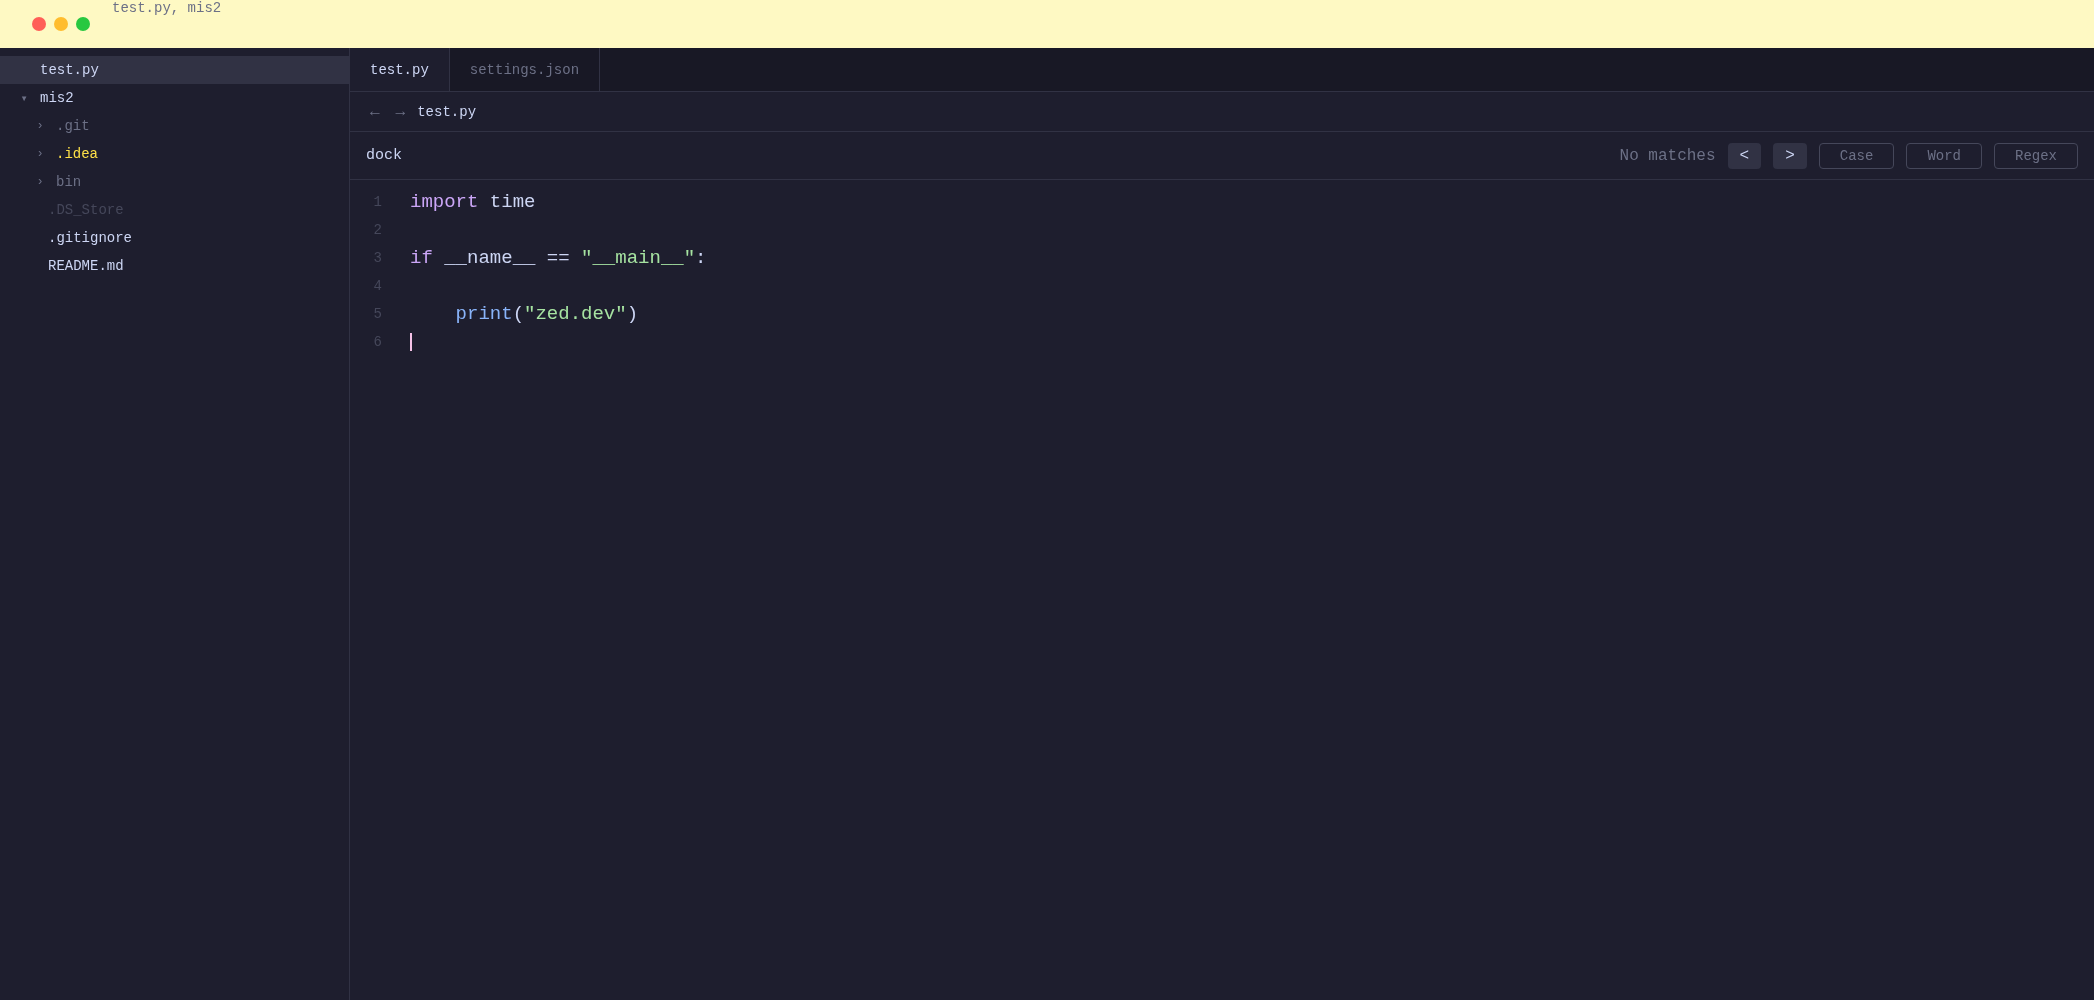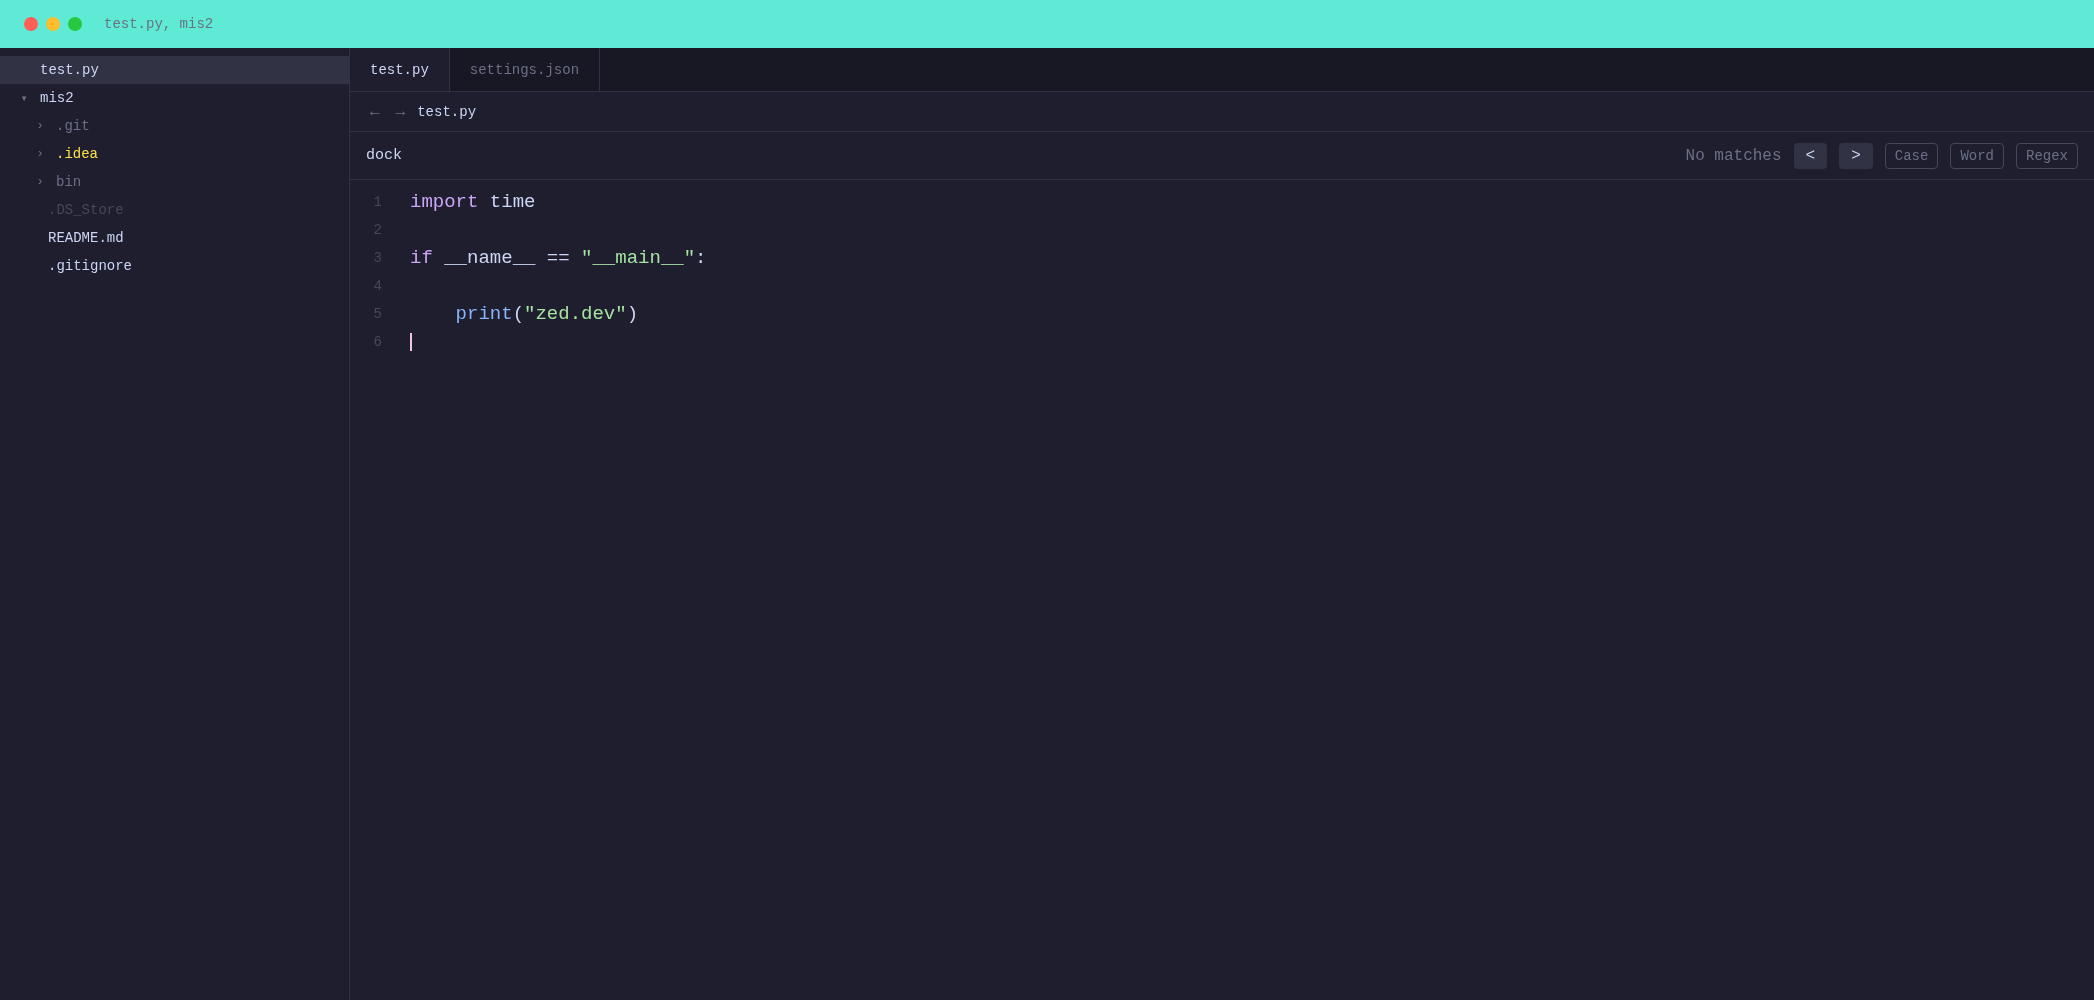--- a/index.html
+++ b/index.html
@@ -11,25 +11,24 @@
       font-size: 14px;
       width: 2094px;
       height: 1000px;
       overflow: hidden;
       display: flex;
       flex-direction: column;
     }
 
     
     .titlebar {
-      background: #5eead4;
+      background: #fef9c3;
       height: 48px;
       display: flex;
-      align-items: center;
-      padding: 0 24px;
+      padding: 0 32px;
       gap: 10px;
       flex-shrink: 0;
     }
 
     .traffic-lights {
       display: flex;
       gap: 8px;
       align-items: center;
     }
 
@@ -208,21 +207,21 @@
       font-size: 16px;
       border-radius: 4px;
       font-family: inherit;
     }
 
     .search-toggle-btn {
       background: transparent;
       border: 1px solid #45475a;
       color: #6c7086;
       cursor: pointer;
-      padding: 4px 9px;
+      padding: 4px 20px;
       font-size: 14px;
       border-radius: 4px;
       font-family: inherit;
     }
 
     
     .code-area {
       flex: 1;
       overflow: auto;
       padding: 8px 0;
@@ -317,25 +316,25 @@
     <div class="sidebar-item" style="padding-left:32px;">
       <span class="icon" style="color:#6c7086;">›</span>
       <span style="color:#6c7086;">bin</span>
     </div>
 
     <div class="sidebar-item sidebar-file" style="padding-left:48px;">
       <span style="color:#45475a;text-align:center;">.DS_Store</span>
     </div>
 
     <div class="sidebar-item sidebar-file" style="padding-left:48px;">
+      <span>.gitignore</span>
+    </div>
+
+    <div class="sidebar-item sidebar-file" style="padding-left:48px;">
       <span>README.md</span>
-    </div>
-
-    <div class="sidebar-item sidebar-file" style="padding-left:48px;">
-      <span>.gitignore</span>
     </div>
 
   </div>
 
   <div class="editor-area">
 
     <div class="tab-bar">
       <div class="tab active">
         <span>test.py</span>
       </div>

